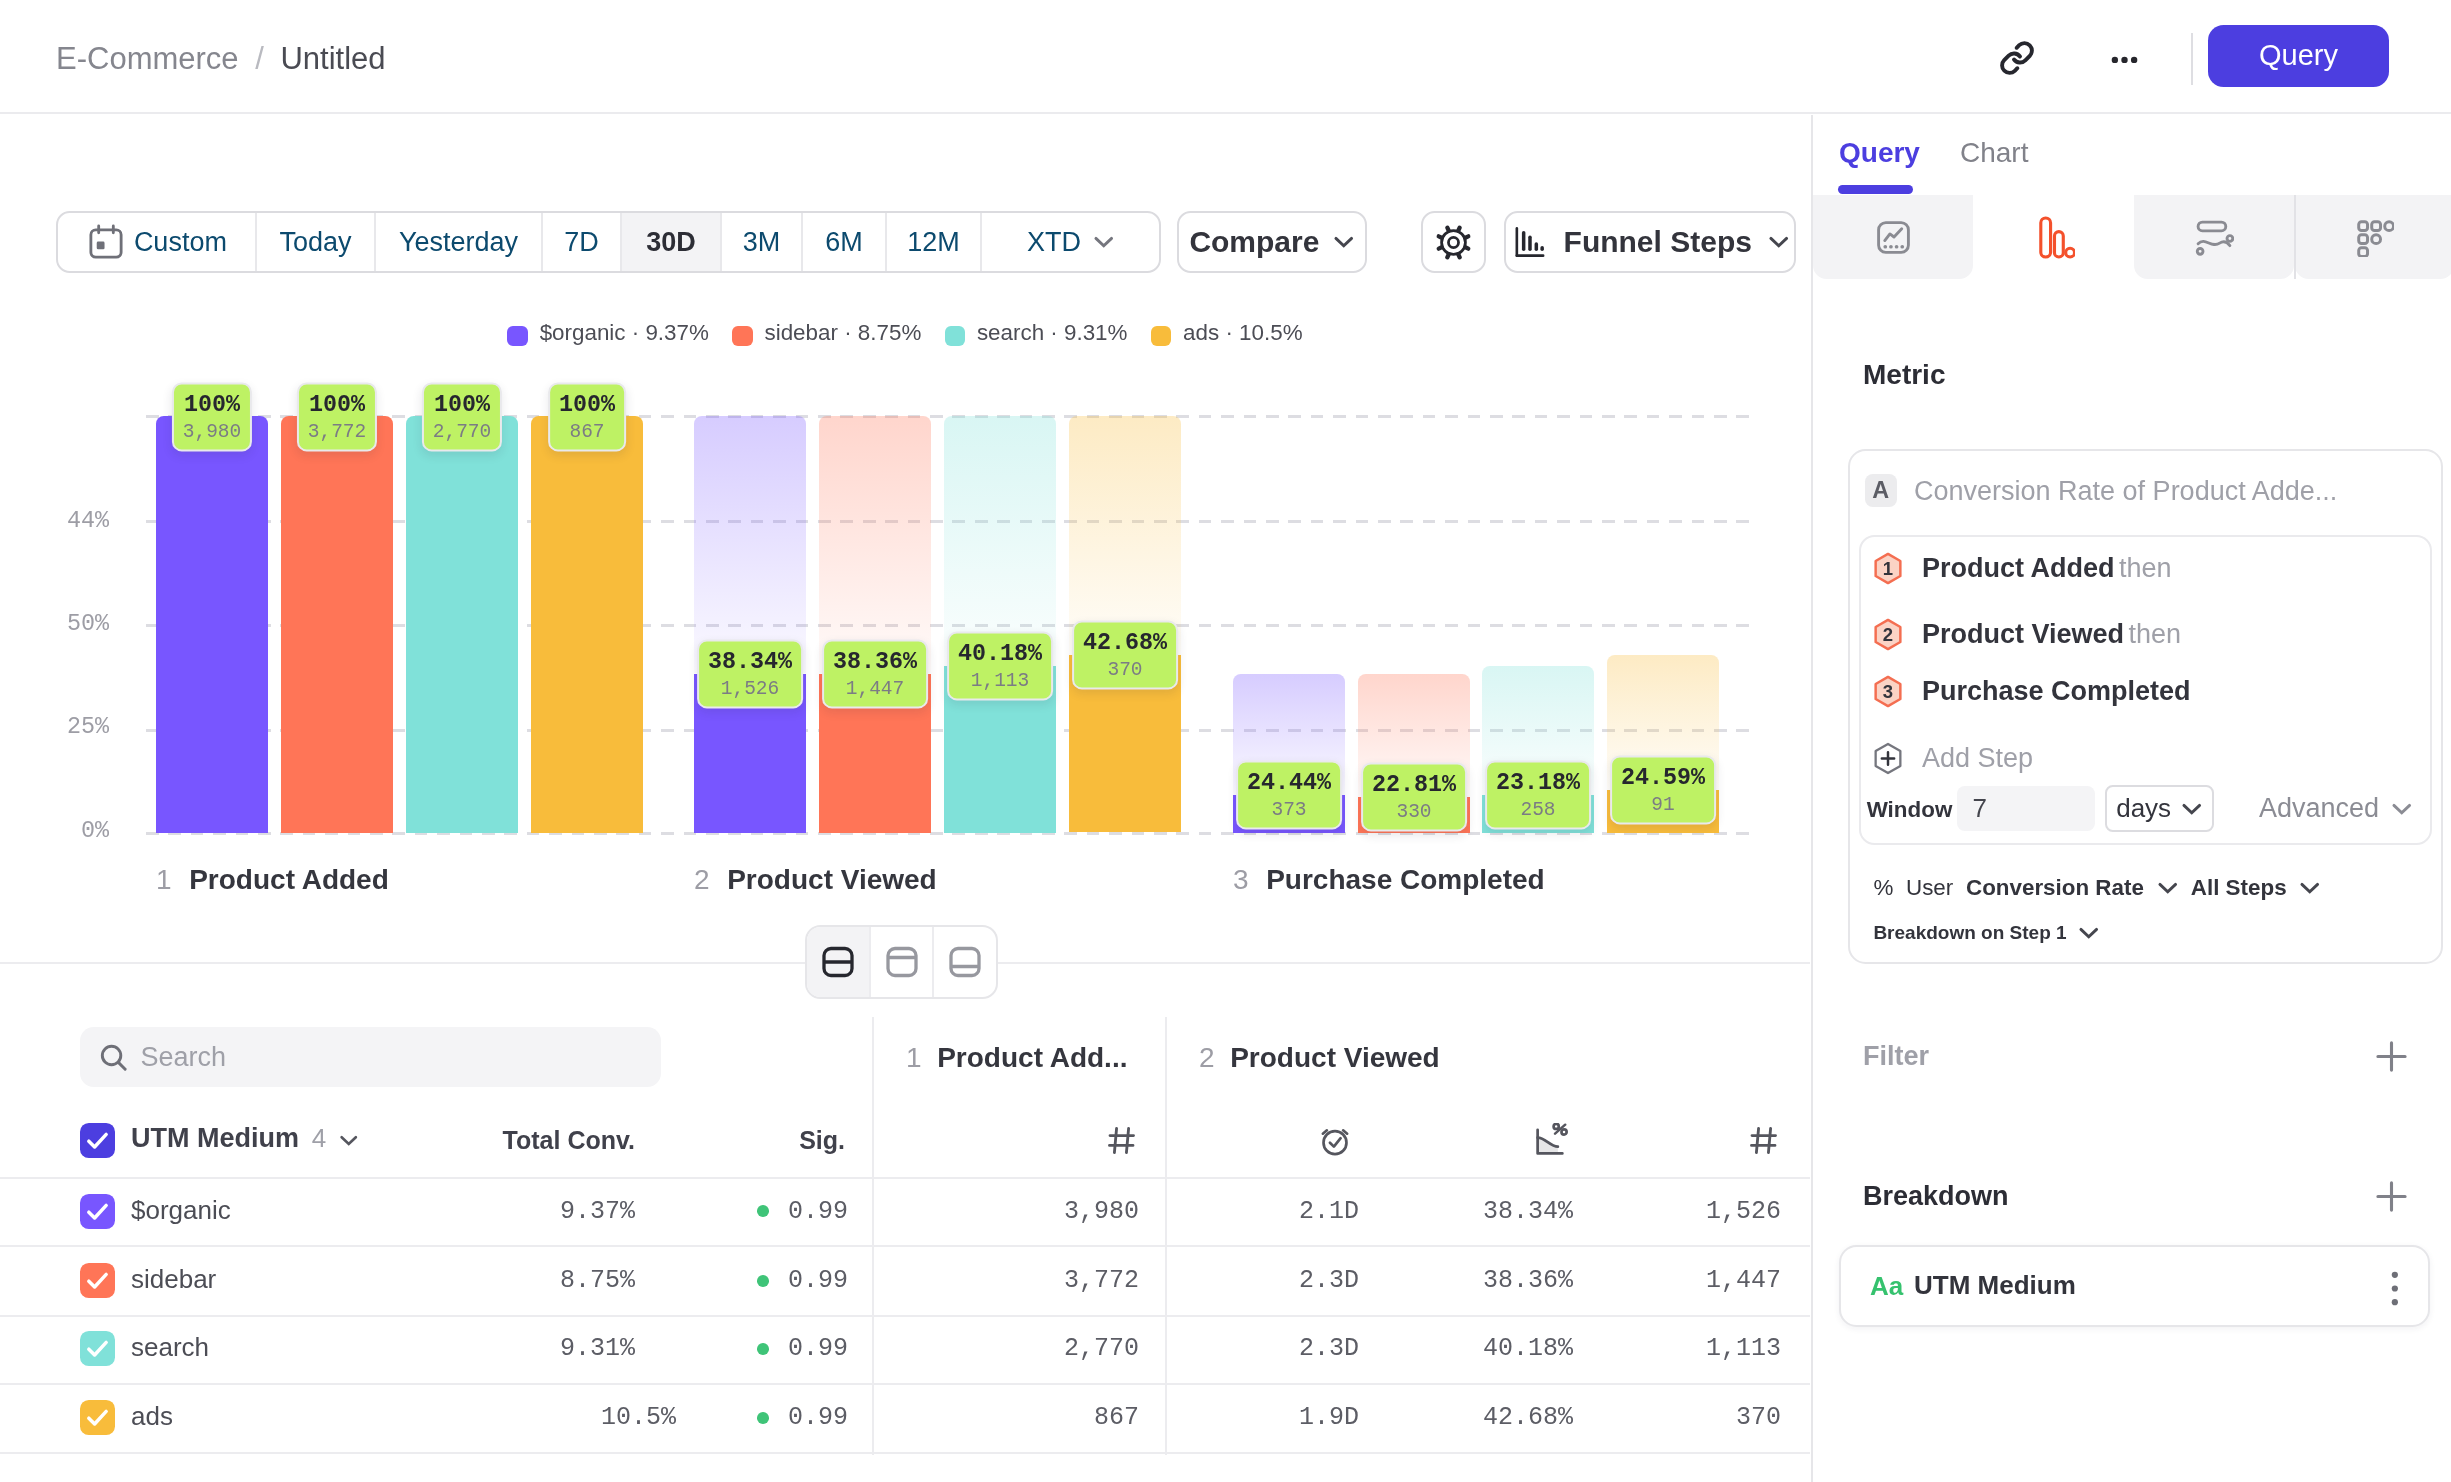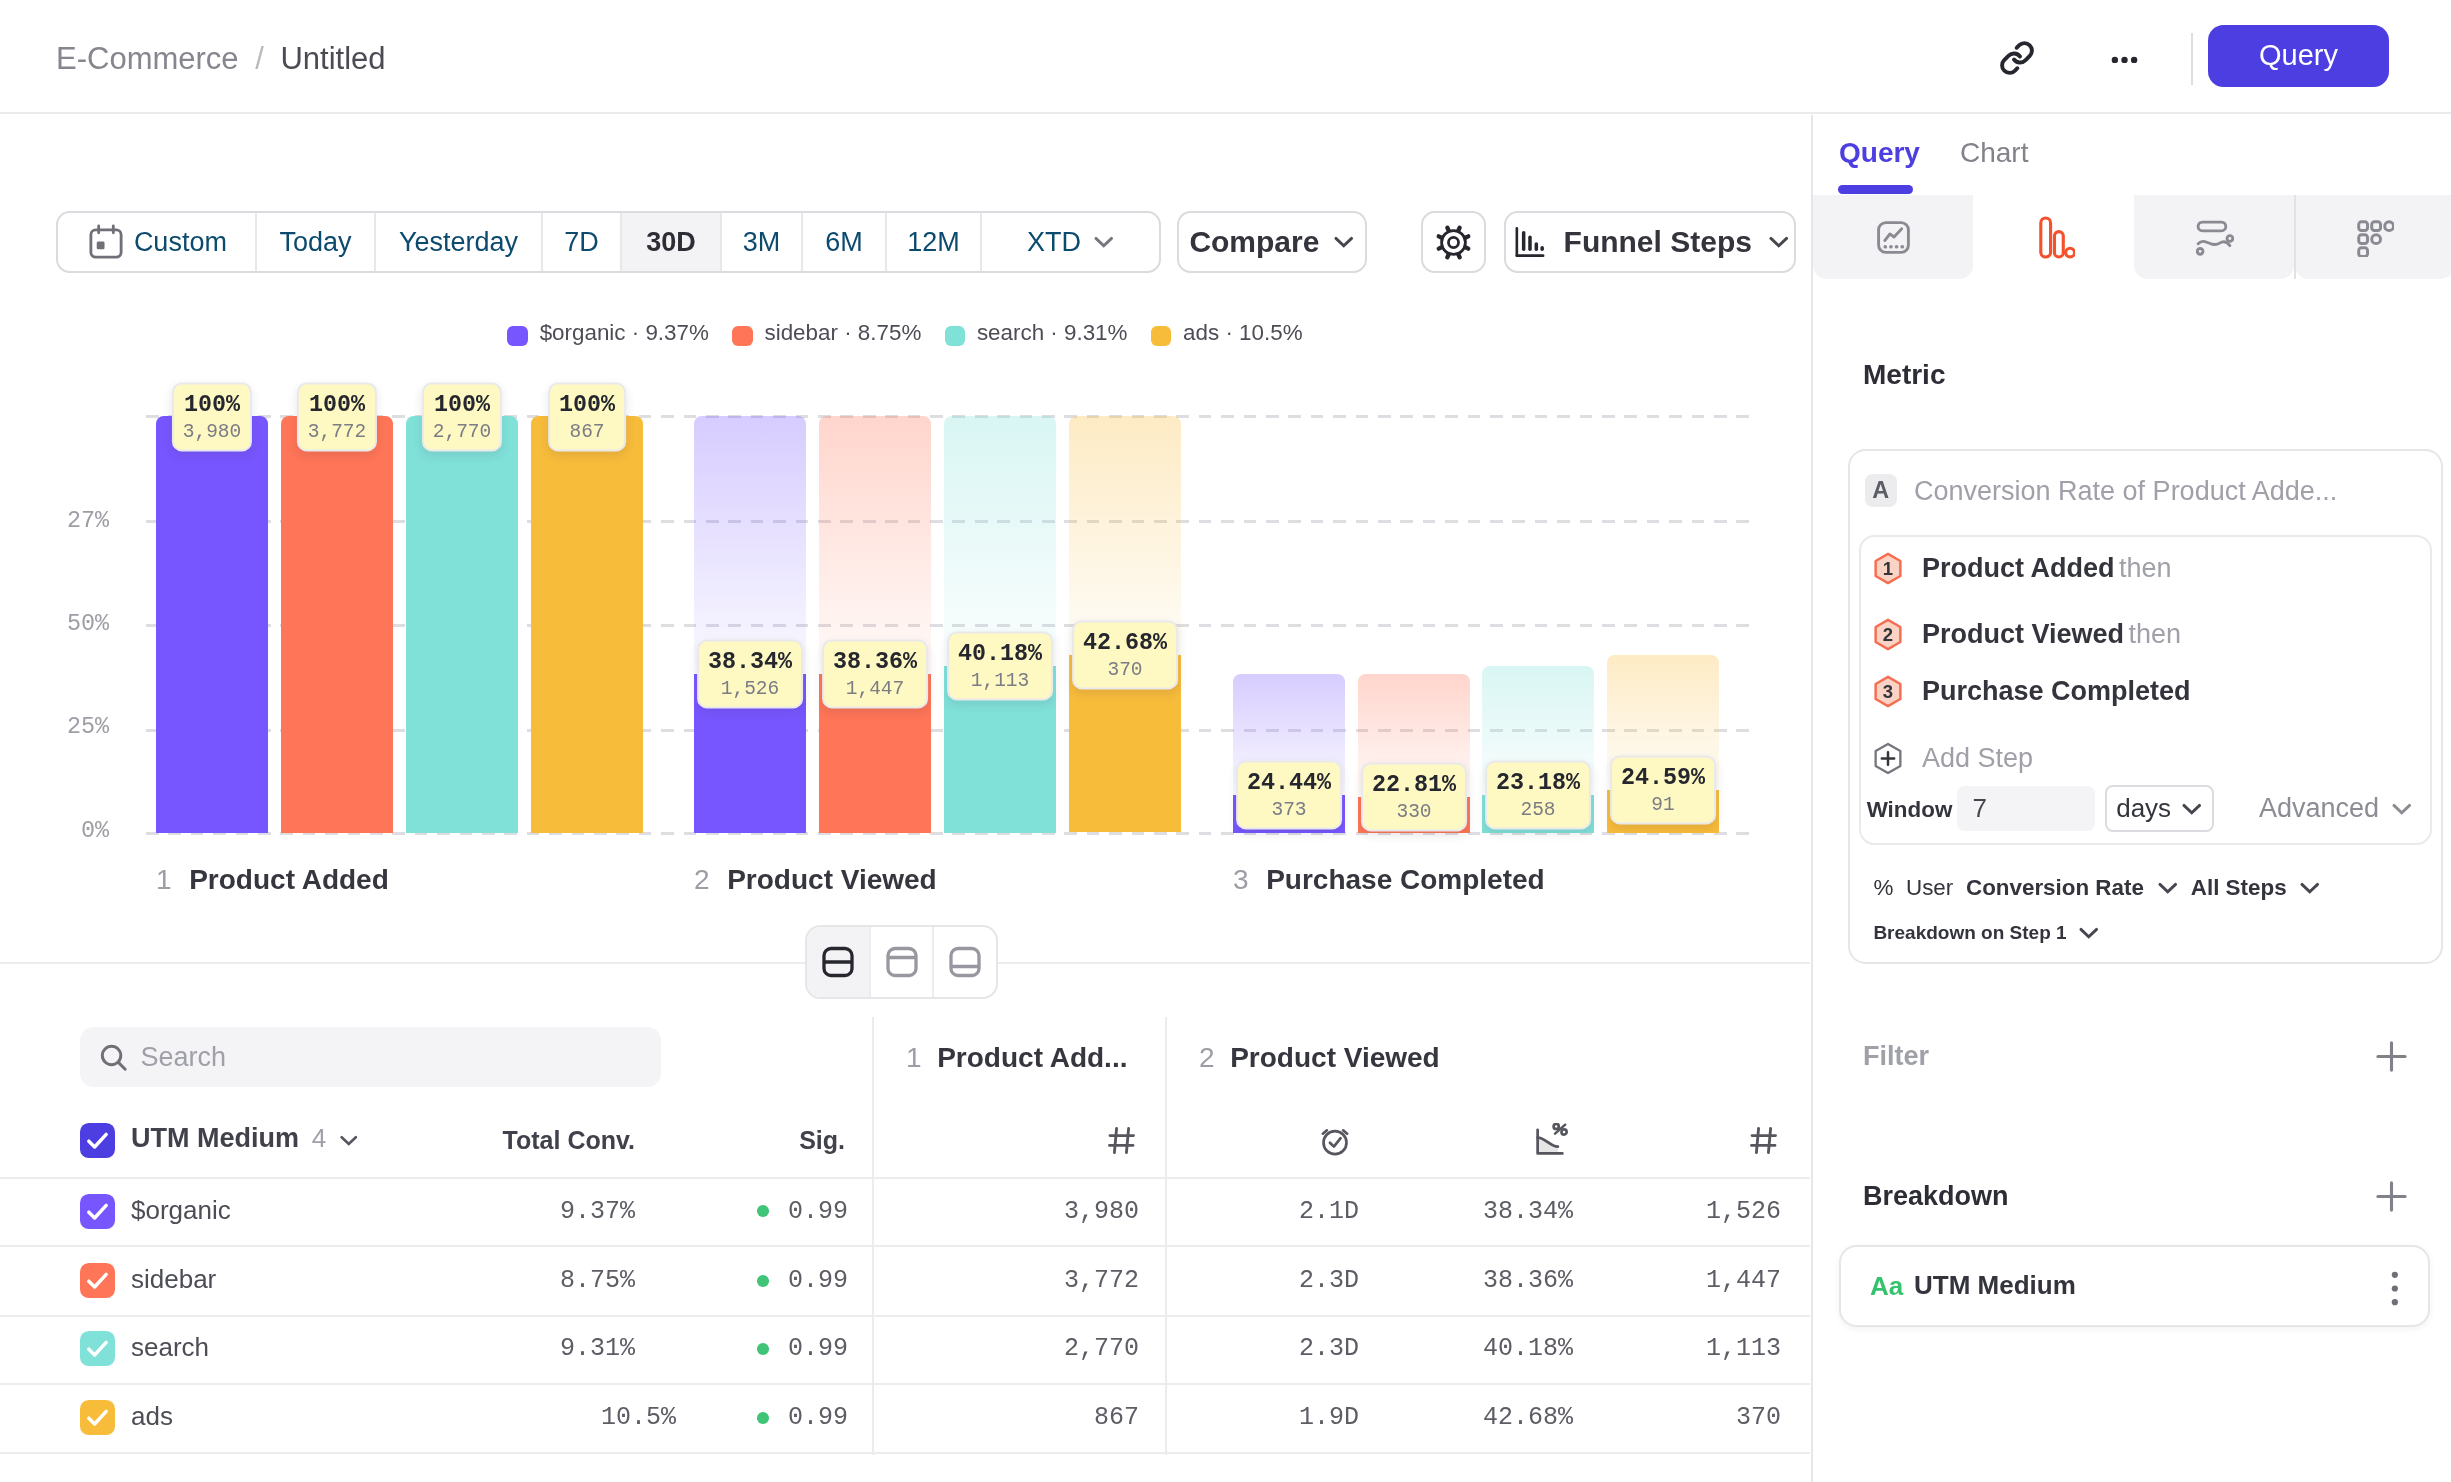--- a/index.html
+++ b/index.html
@@ -26,21 +26,21 @@
   #legend { position:absolute; left:0; top:320px; width:1810px; display:flex; justify-content:center; gap:23.4px; align-items:center; }
   .litem { display:flex; align-items:flex-end; gap:11.7px; font-size:22.4px; font-weight:500; color:#4c4d55; }
   .lsq { width:20.5px; height:20.5px; border-radius:5.9px; display:inline-block; }
 
   
   .grid { position:absolute; left:146px; width:1605px; height:2.9px;
     background:repeating-linear-gradient(90deg,#dddde2 0 12.7px,transparent 12.7px 22.4px); }
   .ylab { position:absolute; left:29px; width:80px; text-align:right; font-family:"Liberation Mono",monospace; font-size:23.4px; color:#9d9da5; }
   .bar { position:absolute; width:112px; }
   .fade { position:absolute; width:112px; border-radius:7.8px 7.8px 0 0; }
-  .tip { position:absolute; transform:translate(-50%,-50%); background:#fef9c3; border:2px solid #e9e9ec; border-radius:9.8px; padding:6.8px 8.8px 4.9px; text-align:center; box-shadow:0 3.9px 9.8px rgba(40,40,60,.10); z-index:6; white-space:nowrap; }
+  .tip { position:absolute; transform:translate(-50%,-50%); background:#bef264; border:2px solid #e9e9ec; border-radius:9.8px; padding:6.8px 8.8px 4.9px; text-align:center; box-shadow:0 3.9px 9.8px rgba(40,40,60,.10); z-index:6; white-space:nowrap; }
   .tip b { display:block; font-family:"Liberation Mono",monospace; font-size:23.4px; line-height:29px; font-weight:700; color:#26272e; }
   .tip span { display:block; font-family:"Liberation Mono",monospace; font-size:19.5px; line-height:24.4px; color:#7b7c84; }
   .steplab { position:absolute; font-size:28px; font-weight:700; color:#35363e; }
   .steplab i { font-style:normal; font-weight:500; color:#9d9da5; margin-right:17.6px; }
 
   
   #toggle { position:absolute; left:805px; top:925px; width:193px; height:74px; background:#fff; border:2px solid #e6e6e9; border-radius:15.6px; display:flex; overflow:hidden; z-index:8; }
   #toggle .tc { flex:1; display:flex; align-items:center; justify-content:center; border-right:2px solid #ececef; }
   #toggle .tc:last-child { border-right:none; }
   #toggle .on { background:#f3f3f5; }
@@ -166,21 +166,21 @@
   <div class="litem"><span class="lsq" style="background:#80e1d9"></span>search · 9.31%</div>
   <div class="litem"><span class="lsq" style="background:#f8bc3b"></span>ads · 10.5%</div>
 </div>
 
 <div id="chart">
 <div class="grid" style="top:415px"></div>
 <div class="grid" style="top:520px"></div>
 <div class="grid" style="top:624px"></div>
 <div class="grid" style="top:729px"></div>
 <div class="grid" style="top:832px"></div>
-<div class="ylab" style="top:508px">27%</div>
+<div class="ylab" style="top:508px">44%</div>
 <div class="ylab" style="top:611px">50%</div>
 <div class="ylab" style="top:714px">25%</div>
 <div class="ylab" style="top:818px">0%</div>
 <div class="bar" style="left:156px;top:416px;height:417px;background:#7856ff;border-radius:7.8px 7.8px 0 0"></div>
 <div class="bar" style="left:281px;top:416px;height:417px;background:#ff7557;border-radius:7.8px 7.8px 0 0"></div>
 <div class="bar" style="left:406px;top:416px;height:417px;background:#80e1d9;border-radius:7.8px 7.8px 0 0"></div>
 <div class="bar" style="left:531px;top:416px;height:417px;background:#f8bc3b;border-radius:7.8px 7.8px 0 0"></div>
 <div class="fade" style="left:694px;top:416px;height:257px;background:linear-gradient(to bottom, rgba(120,86,255,0.30), rgba(120,86,255,0.03))"></div>
 <div class="bar" style="left:694px;top:674px;height:159px;background:#7856ff"></div>
 <div class="fade" style="left:819px;top:416px;height:257px;background:linear-gradient(to bottom, rgba(255,117,87,0.30), rgba(255,117,87,0.03))"></div>

